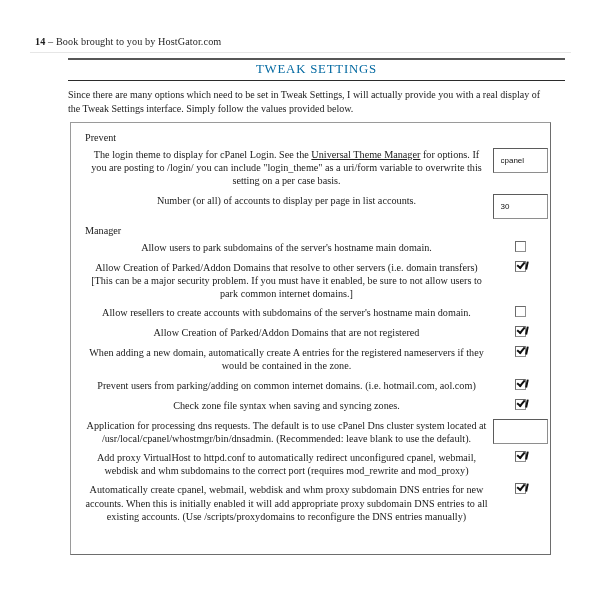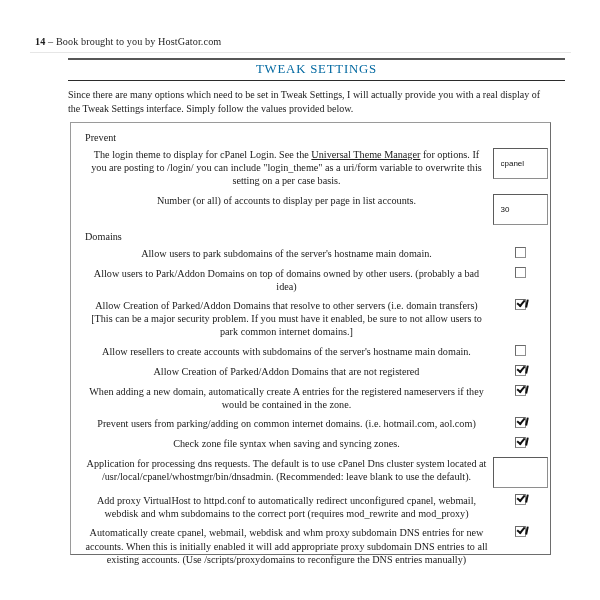--- a/index.html
+++ b/index.html
@@ -125,21 +125,21 @@
   .ctrl-w { width: 64px; }
 
   a.inline-link {
     color: #1a1a1a;
     text-decoration: underline;
   }
 
   
   .tbox {
     width: 55px;
-    height: 31px;
+    height: 25px;
     box-sizing: border-box;
     border: 1px solid #8e8e8e;
     border-top-color: #5b5b5b;
     border-left-color: #5b5b5b;
     background: #ffffff;
     font-family: "Liberation Sans", "DejaVu Sans", sans-serif;
     font-size: 8px;
     color: #111;
     padding: 0 0 0 7px;
     line-height: 13px;
@@ -202,29 +202,23 @@
         <div class="ctrl ctrl-w">
           <input type="text" class="tbox" value="cpanel" style="">
         </div>
       </div>
       <div class="row">
         <div class="desc desc-w">Number (or all) of accounts to display per page in list accounts.</div>
         <div class="ctrl ctrl-w">
           <input type="text" class="tbox" value="30" style="">
         </div>
       </div>
-      <div class="group-label">Domains</div>
+      <div class="group-label">Manager</div>
       <div class="row">
         <div class="desc desc-w">Allow users to park subdomains of the server's hostname main domain.</div>
-        <div class="ctrl ctrl-w">
-          <div class="cb"></div>
-        </div>
-      </div>
-      <div class="row">
-        <div class="desc desc-w">Allow users to Park/Addon Domains on top of domains owned by other users. (probably a bad idea)</div>
         <div class="ctrl ctrl-w">
           <div class="cb"></div>
         </div>
       </div>
       <div class="row">
         <div class="desc desc-w">Allow Creation of Parked/Addon Domains that resolve to other servers (i.e. domain transfers) [This can be a major security problem. If you must have it enabled, be sure to not allow users to park common internet domains.]</div>
         <div class="ctrl ctrl-w">
           <div class="cb checked"></div>
         </div>
       </div>

